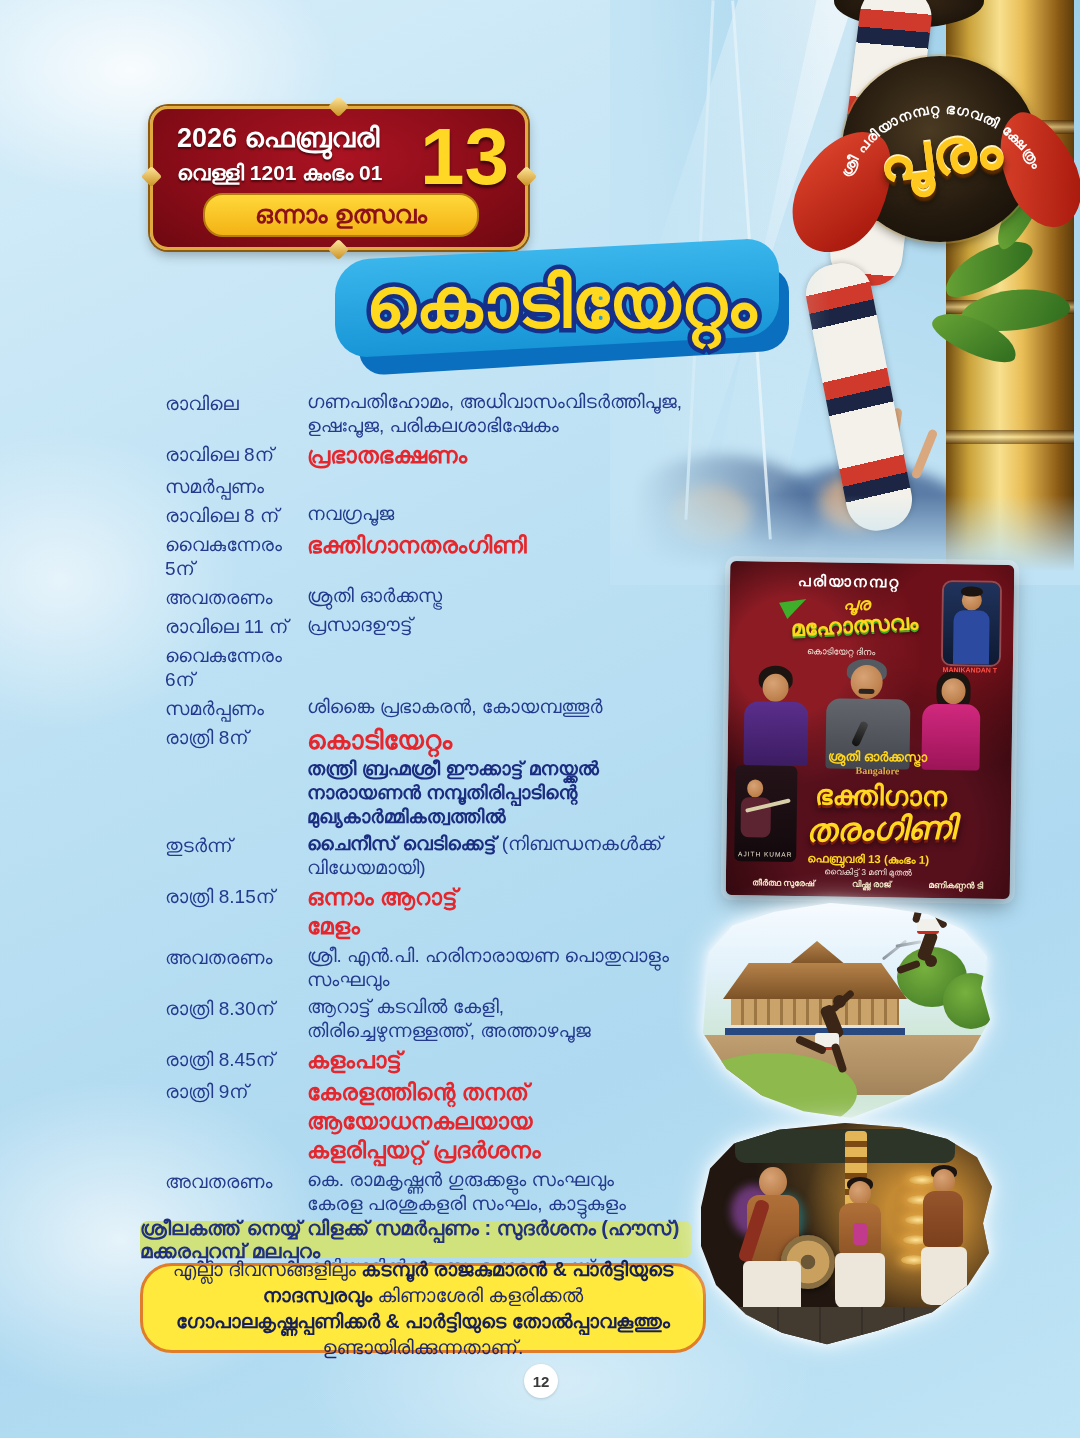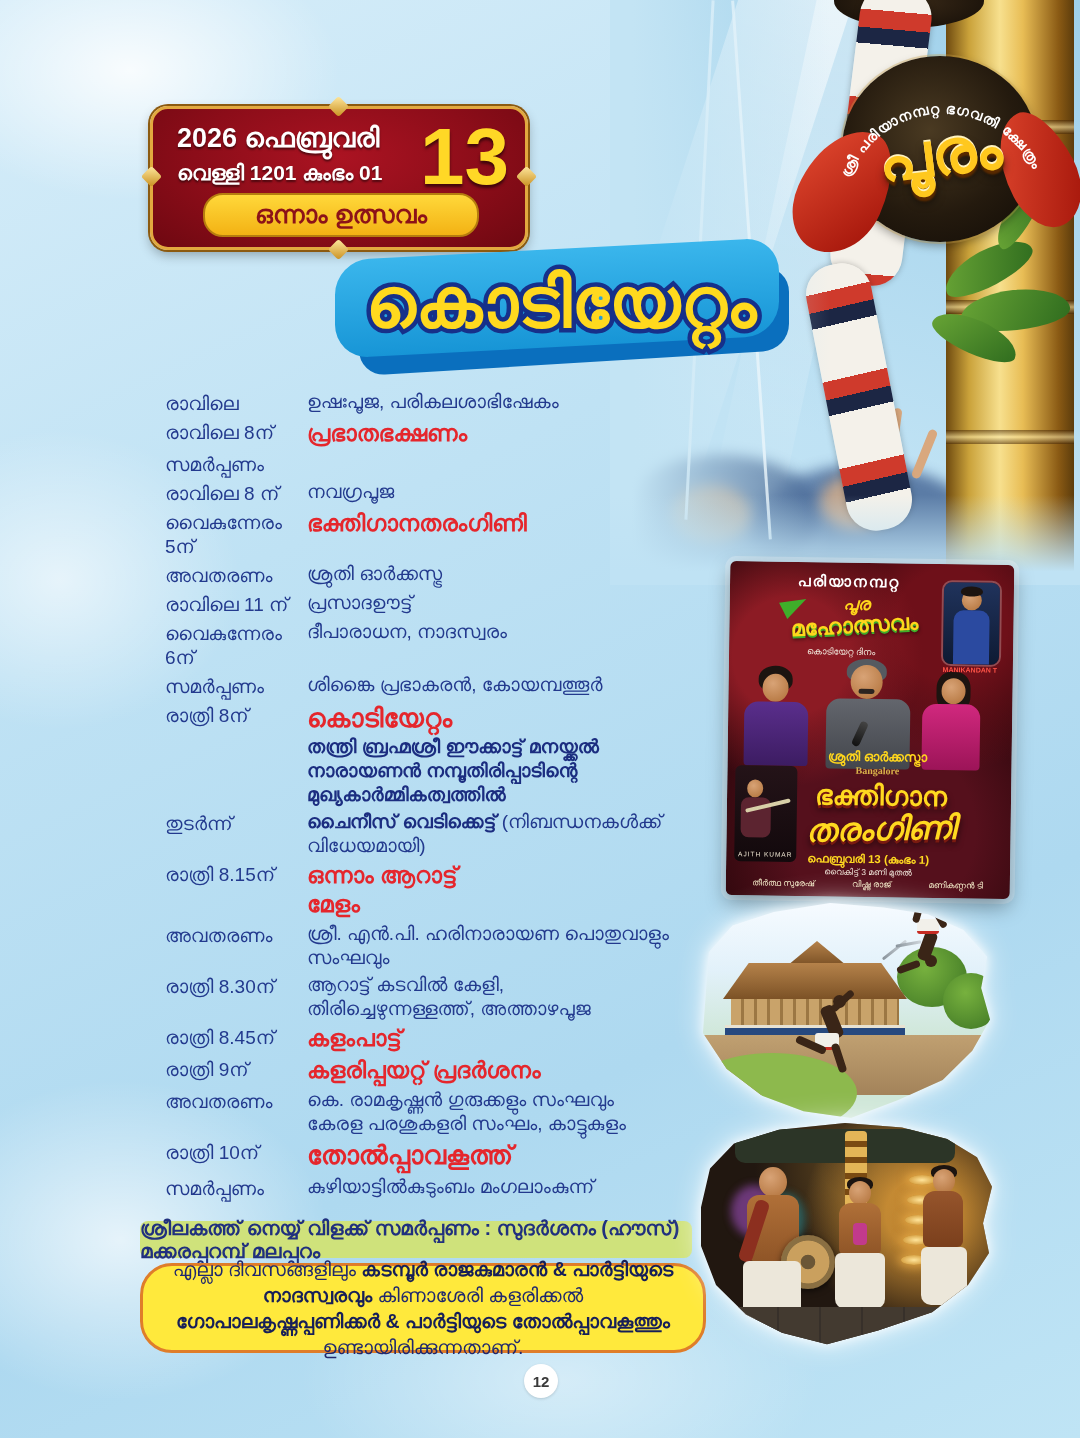--- a/index.html
+++ b/index.html
@@ -111,21 +111,21 @@
   #p-flutist-name{position:absolute;left:0;bottom:4px;width:100%;text-align:center;font-size:6.5px;color:#efe6d2;letter-spacing:1px;}
   #p-mid1{top:186px;left:16px;font-size:13px;font-weight:bold;color:#ffd61c;}
   #p-mid2{top:202px;left:16px;font-size:10px;font-weight:bold;color:#d9b24a;font-family:"Liberation Serif",serif;}
   #p-title1{top:218px;left:24px;font-size:27px;font-weight:bold;color:#ffd920;
         text-shadow:0 3px 0 #7a1a10,0 5px 6px rgba(0,0,0,.6);}
   #p-title2{top:248px;left:24px;font-size:32px;font-weight:bold;font-style:italic;color:#ffd920;transform:rotate(-2deg);
         text-shadow:0 3px 0 #7a1a10,0 5px 6px rgba(0,0,0,.6);}
   #p-date{top:290px;font-size:11.5px;font-weight:bold;color:#ffd920;}
   #p-time{top:304px;font-size:8.5px;color:#f0e6da;}
   #p-artists{position:absolute;left:0;right:0;top:316px;display:flex;justify-content:space-around;padding:0 8px;}
-  .p-artist{font-size:8.5px;font-weight:normal;color:#f5ecc9;text-align:center;}
+  .p-artist{font-size:8.5px;font-weight:bold;color:#f5ecc9;text-align:center;}
 
   
   .blob{filter:drop-shadow(0 0 6px rgba(255,255,255,.9)) drop-shadow(0 0 14px rgba(255,255,255,.7));}
   #kalari{left:697px;top:903px;width:296px;height:224px;}
   #kalari-in{position:absolute;inset:0;overflow:hidden;background:linear-gradient(#f6fbff 0%,#e2f1fa 30%,#cfe7d8 60%);
         clip-path:polygon(4% 22%,12% 10%,26% 4%,45% 0%,63% 2%,78% 5%,90% 12%,98% 24%,96% 38%,99% 52%,93% 66%,83% 79%,68% 88%,52% 96%,36% 93%,22% 86%,10% 74%,2% 58%,3% 40%);}
   .roof{position:absolute;background:linear-gradient(#b5824a,#7c5226);}
   #kalari-wall{position:absolute;left:34px;top:96px;width:168px;height:26px;
         background:repeating-linear-gradient(90deg,#c9a36a 0 10px,#9c7743 10px 13px);}
   #kalari-base{position:absolute;left:28px;top:122px;width:180px;height:16px;background:#27497f;border-top:3px solid #e8e2d2;}
@@ -229,20 +229,21 @@
     <div id="tb-shape-light"></div>
     <svg width="462" height="130" style="position:absolute;left:0;top:0;">
       <text x="228" y="86" text-anchor="middle" font-size="70" font-weight="bold" fill="#ffd91e" stroke="#16308a" stroke-width="9" paint-order="stroke">കൊടിയേറ്റം</text>
     </svg>
   </div>
 
   <div id="schedule" class="abs">
       <div class="row">
         <div class="lbl">രാവിലെ</div>
         <div class="cnt">
+          <span class="seg r">ഗണപതിഹോമം, അധിവാസംവിടർത്തിപൂജ,</span>
           <span class="seg r">ഉഷഃപൂജ, പരികലശാഭിഷേകം</span>
         </div>
       </div>
       <div class="row">
         <div class="lbl">രാവിലെ 8ന്</div>
         <div class="cnt">
           <span class="seg h">പ്രഭാതഭക്ഷണം</span>
         </div>
       </div>
       <div class="row">
@@ -267,23 +268,20 @@
         </div>
       </div>
       <div class="row">
         <div class="lbl">രാവിലെ 11 ന്</div>
         <div class="cnt">
           <span class="seg r">പ്രസാദഊട്ട്</span>
         </div>
       </div>
       <div class="row">
         <div class="lbl">വൈകുന്നേരം 6ന്</div>
-        <div class="cnt">
-          <span class="seg r">ദീപാരാധന, നാദസ്വരം</span>
-        </div>
       </div>
       <div class="row">
         <div class="lbl">സമർപ്പണം</div>
         <div class="cnt">
           <span class="seg r">ശിങ്കൈ പ്രഭാകരൻ, കോയമ്പത്തൂർ</span>
         </div>
       </div>
       <div class="row">
         <div class="lbl">രാത്രി 8ന്</div>
         <div class="cnt">
@@ -319,20 +317,21 @@
       </div>
       <div class="row">
         <div class="lbl">രാത്രി 8.45ന്</div>
         <div class="cnt">
           <span class="seg h">കളംപാട്ട്</span>
         </div>
       </div>
       <div class="row">
         <div class="lbl">രാത്രി 9ന്</div>
         <div class="cnt">
+          <span class="seg h">കേരളത്തിന്റെ തനത് ആയോധനകലയായ</span>
           <span class="seg h">കളരിപ്പയറ്റ് പ്രദർശനം</span>
         </div>
       </div>
       <div class="row">
         <div class="lbl">അവതരണം</div>
         <div class="cnt">
           <span class="seg r">കെ. രാമകൃഷ്ണൻ ഗുരുക്കളും സംഘവും</span>
           <span class="seg r">കേരള പരശുകളരി സംഘം, കാട്ടുകുളം</span>
         </div>
       </div>

